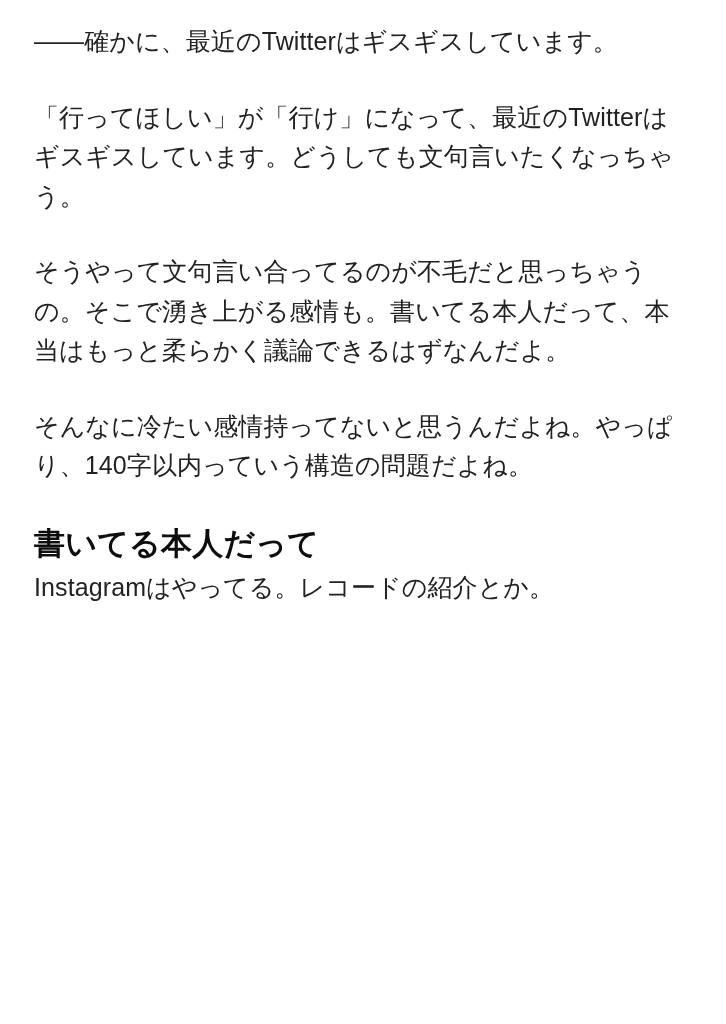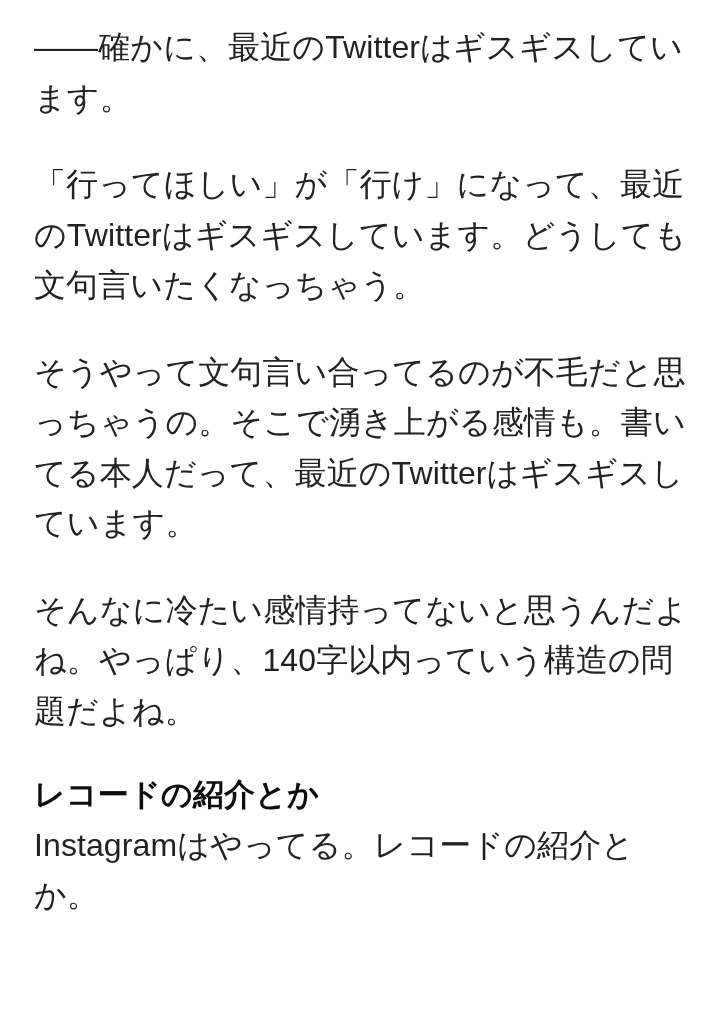--- a/index.html
+++ b/index.html
@@ -15,21 +15,21 @@
     color: #1a1a1a;
     -webkit-font-smoothing: antialiased;
   }
   .article {
     padding: 22px 34px 0 34px;
     box-sizing: border-box;
     width: 726px;
   }
   p.para {
     margin: 0 0 36px 0;
-    font-size: 32px;
+    font-size: 25px;
     line-height: 1.58;
     letter-spacing: 0.1px;
     color: #222222;
     word-break: break-all;
   }
   p.para:last-child {
     margin-bottom: 1px;
   }
   h2.heading {
     margin: 0 0 2px 0;
@@ -42,17 +42,17 @@
   .after-heading {
     margin-top: 4px;
   }
 </style>
 </head>
 <body>
 
 <div class="article">
   <p class="para">――確かに、最近のTwitterはギスギスしています。</p>
   <p class="para">「行ってほしい」が「行け」になって、最近のTwitterはギスギスしています。どうしても文句言いたくなっちゃう。</p>
-  <p class="para">そうやって文句言い合ってるのが不毛だと思っちゃうの。そこで湧き上がる感情も。書いてる本人だって、最近のTwitterはギスギスしています。</p>
+  <p class="para">そうやって文句言い合ってるのが不毛だと思っちゃうの。そこで湧き上がる感情も。書いてる本人だって、本当はもっと柔らかく議論できるはずなんだよ。</p>
   <p class="para">そんなに冷たい感情持ってないと思うんだよね。やっぱり、140字以内っていう構造の問題だよね。</p>
-  <h2 class="heading">レコードの紹介とか</h2>
+  <h2 class="heading">書いてる本人だって</h2>
   <p class="para">Instagramはやってる。レコードの紹介とか。</p>
 </div>
 
 </body></html>

